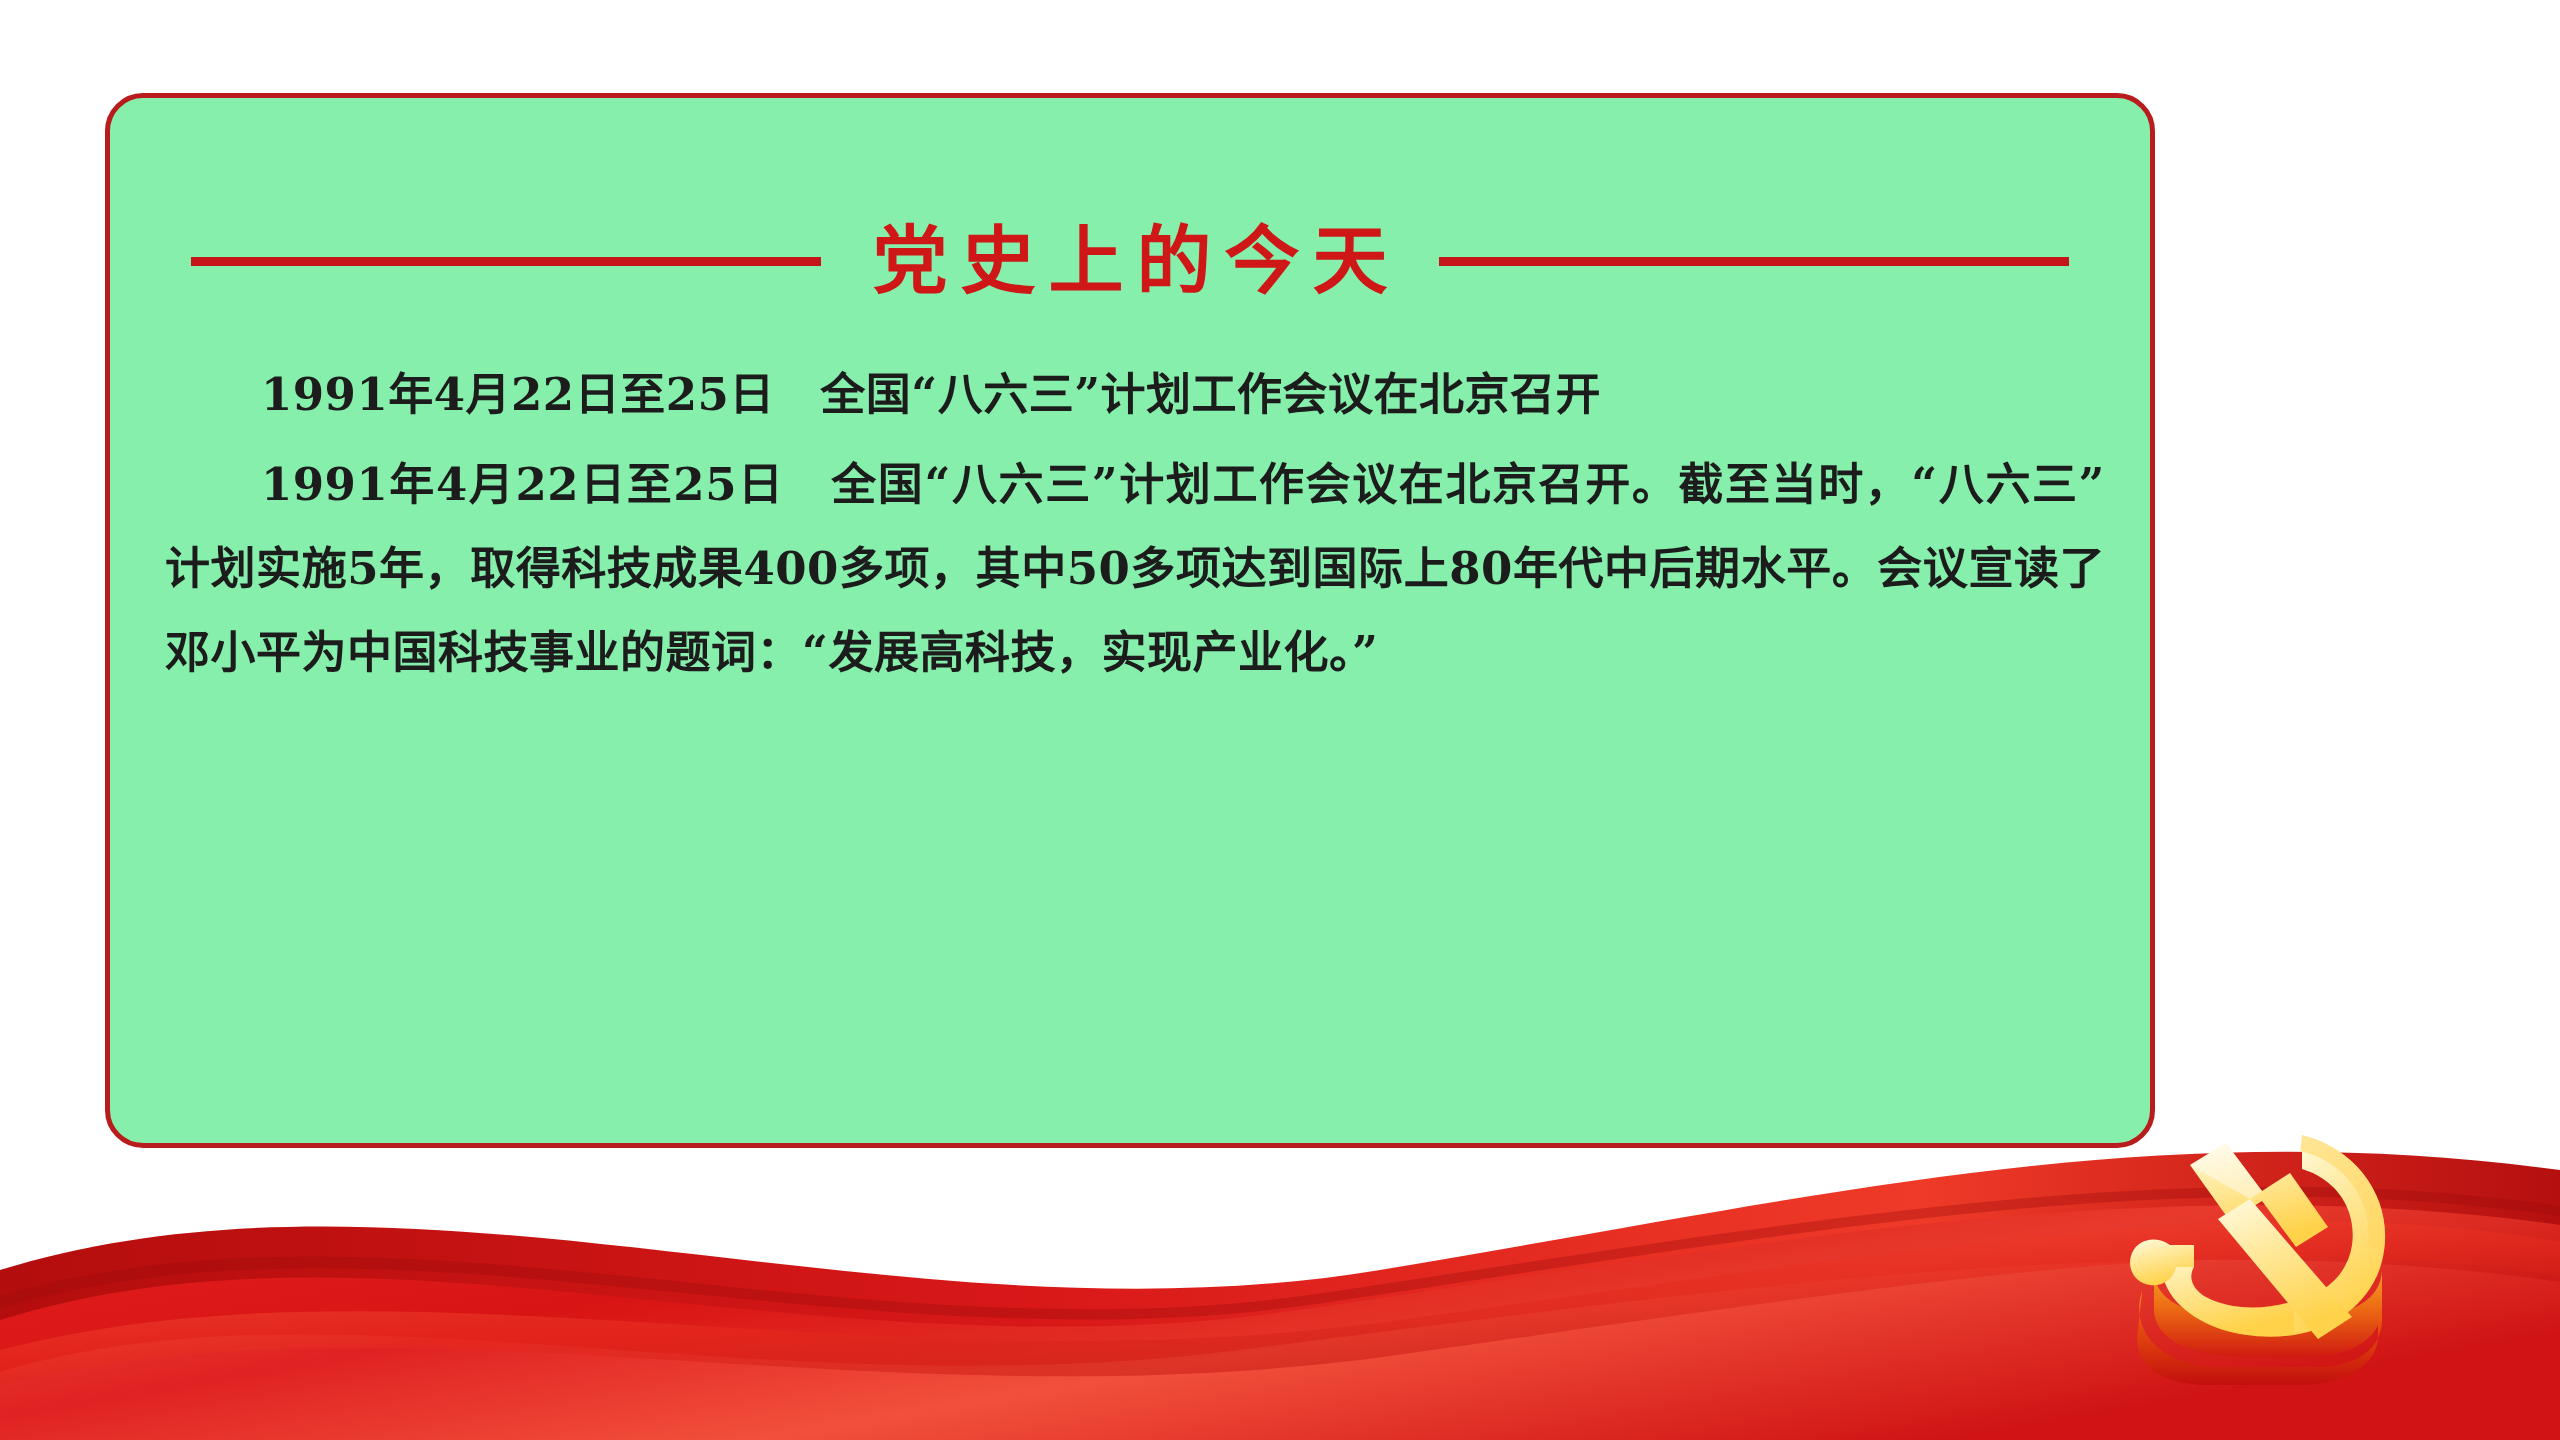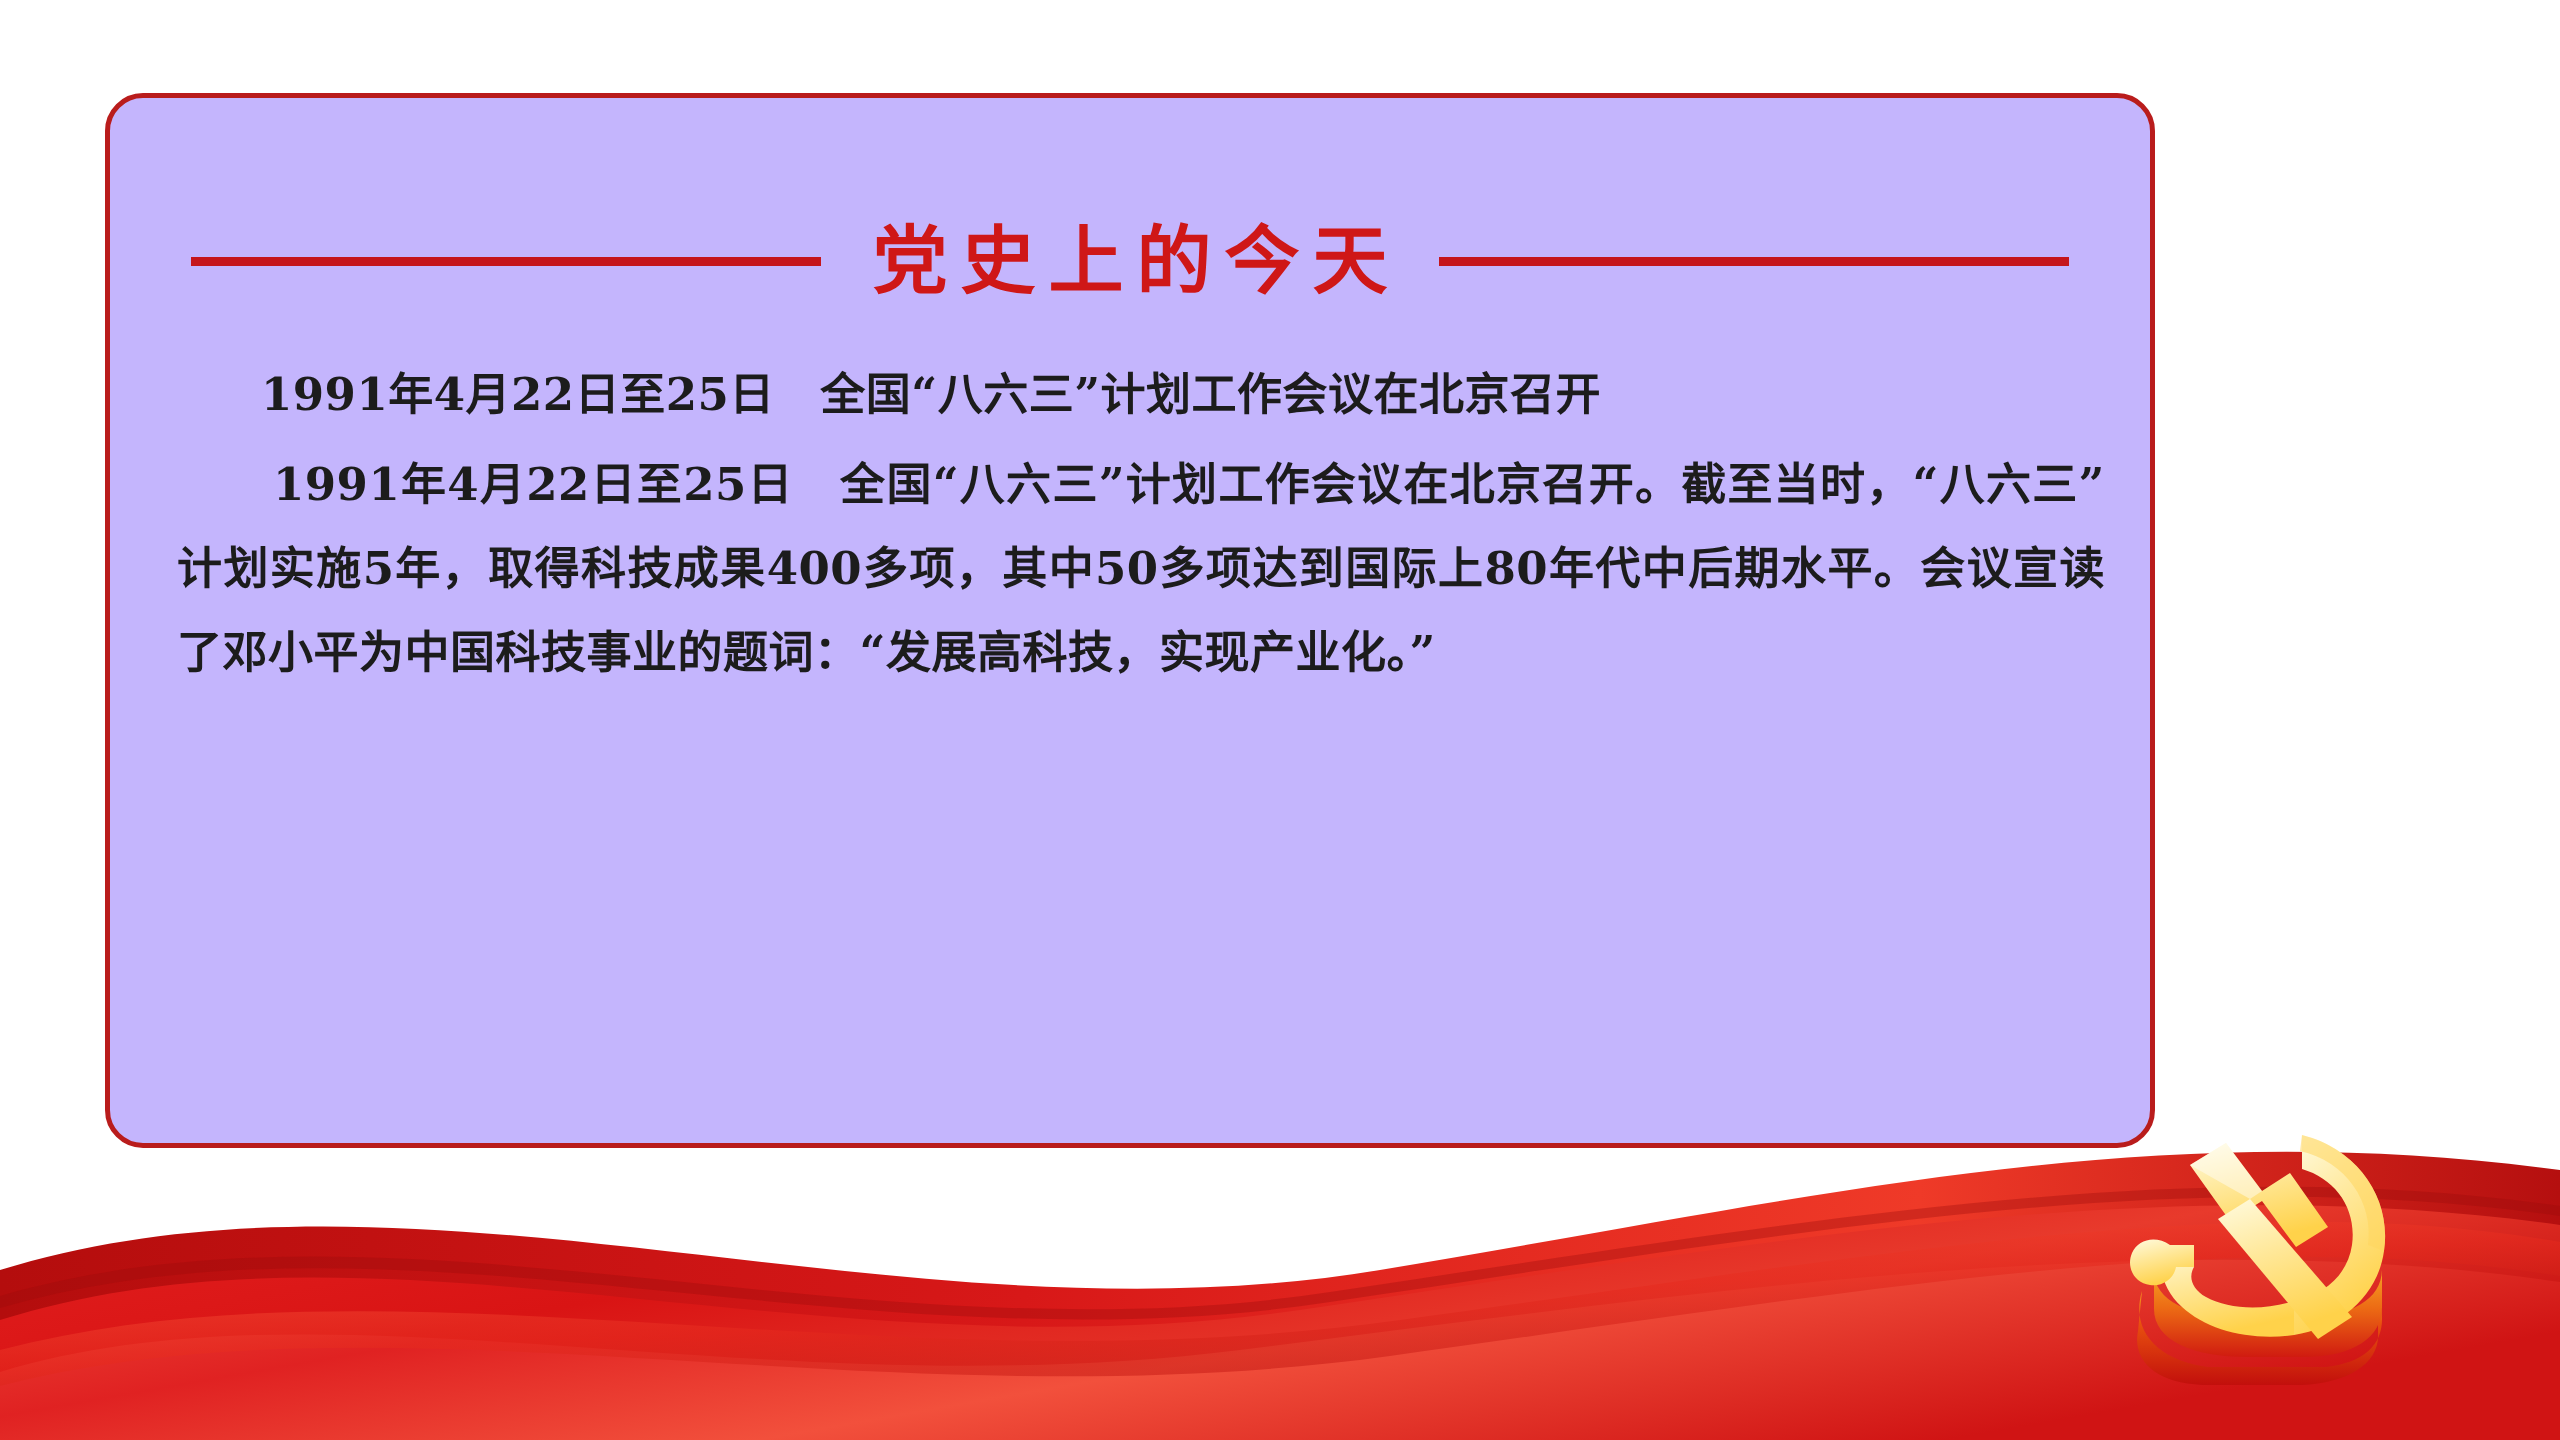--- a/index.html
+++ b/index.html
@@ -22,21 +22,21 @@
     overflow: hidden;
   }
 
   
   #panel {
     position: absolute;
     left: 105px;
     top: 93px;
     width: 2050px;
     height: 1055px;
-    background: #c4b5fd;
+    background: #86efac;
     border: 5px solid #b91c1c;
     border-radius: 38px;
     box-sizing: border-box;
     z-index: 2;
     padding-left: 44px;
   }
 
   
   #title-row {
     position: absolute;
@@ -78,21 +78,21 @@
   .para {
     font-family: "DejaVu Serif", "Liberation Serif", serif;
     font-size: 45px;
     line-height: 84px;
     text-align: justify;
     text-justify: inter-character;
     letter-spacing: 0.5px;
     margin: 0;
   }
   .para.indent { text-indent: 96px; font-weight: bold; }
-  .para + .para { margin-top: 6px; margin-left: 12px; }
+  .para + .para { margin-top: 6px; }
 
   
   #ribbon {
     position: absolute;
     left: 0;
     bottom: 0;
     width: 2560px;
     height: 420px;
     z-index: 5;
     pointer-events: none;

